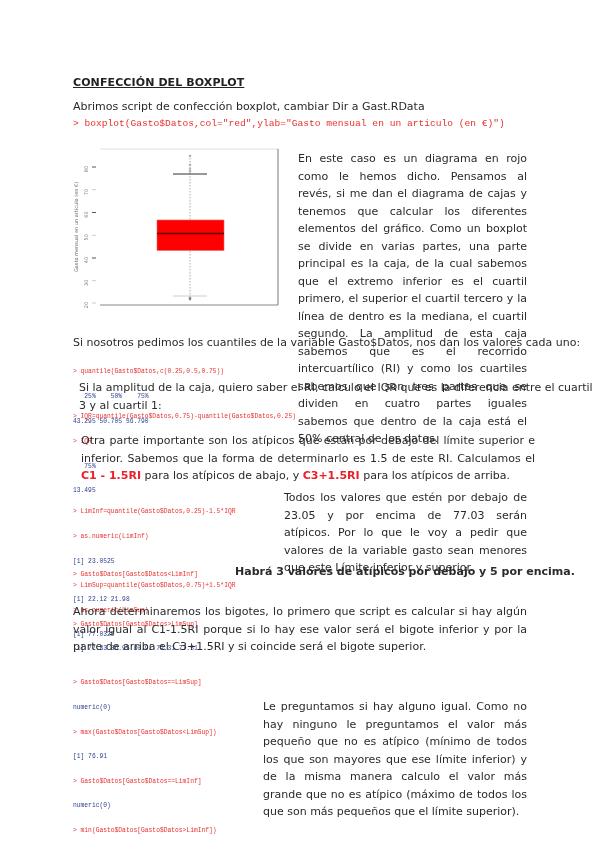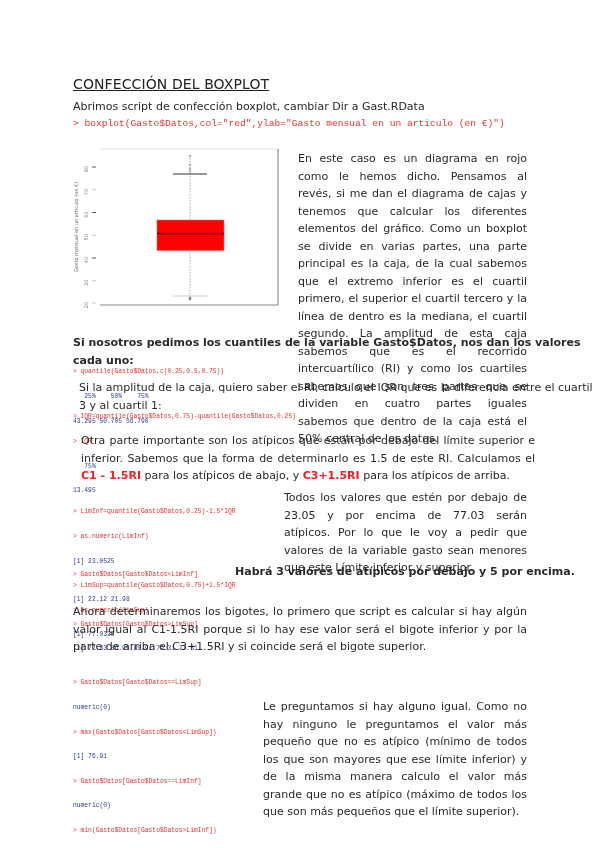--- a/index.html
+++ b/index.html
@@ -1,21 +1,21 @@
 <!DOCTYPE html>
 <html><head>
   <meta charset="utf-8">
   <style>
     html, body { margin: 0; padding: 0; background: #ffffff; }
     body { width: 600px; height: 848px; position: relative; overflow: hidden;
            font-family: "DejaVu Sans", sans-serif; color: #222; }
     .abs { position: absolute; }
     .p { font-size: 11px; line-height: 17.5px; color: #2a2a2a; }
     .just { text-align: justify; text-align-last: left; }
-    .title { font-size: 14px; font-weight: normal; text-decoration: underline; color: #222; letter-spacing: 0.1px; }
+    .title { font-size: 11px; font-weight: bold; text-decoration: underline; color: #222; letter-spacing: 0.1px; }
     .code-big { font-family: "Liberation Mono", monospace; font-size: 9.6px; color: #e8312f; white-space: pre; }
     .code { font-family: "Liberation Mono", monospace; font-size: 6.3px; line-height: 8.2px; white-space: pre; }
     .code .cmd { color: #e8312f; display: block; }
     .code .out { color: #2c3e8f; display: block; }
     .red-b { color: #e8212a; font-weight: bold; }
     .plot { position: absolute; left: 60px; top: 145px; width: 225px; height: 170px; }
   </style>
 </head>
 <body>
 
@@ -68,21 +68,21 @@
     <circle cx="130" cy="20" r="0.9" fill="none" stroke="#888" stroke-width="0.6"></circle>
     <circle cx="130" cy="24" r="0.9" fill="none" stroke="#888" stroke-width="0.6"></circle>
     <circle cx="130" cy="26.5" r="0.9" fill="none" stroke="#888" stroke-width="0.6"></circle>
     <circle cx="130" cy="153" r="0.9" fill="none" stroke="#555" stroke-width="0.6"></circle>
     <circle cx="130" cy="154" r="0.9" fill="none" stroke="#555" stroke-width="0.6"></circle>
   </svg>
 </div>
 
 <div class="abs p just" style="left:298px; top:150px; width:229px;">En este caso es un diagrama en rojo como le hemos dicho. Pensamos al revés, si me dan el diagrama de cajas y tenemos que calcular los diferentes elementos del gráfico. Como un boxplot se divide en varias partes, una parte principal es la caja, de la cual sabemos que el extremo inferior es el cuartil primero, el superior el cuartil tercero y la línea de dentro es la mediana, el cuartil segundo. La amplitud de esta caja sabemos que es el recorrido intercuartílico (RI) y como los cuartiles sabemos que son tres partes que se dividen en cuatro partes iguales sabemos que dentro de la caja está el 50% central de los datos.</div>
 
-<div class="abs p" style="left:73px; top:334px;font-weight:bold;">Si nosotros pedimos los cuantiles de la variable Gasto$Datos, nos dan los valores cada uno:</div>
+<div class="abs p" style="left:73px; top:334px;">Si nosotros pedimos los cuantiles de la variable Gasto$Datos, nos dan los valores cada uno:</div>
 
 <div class="abs code" style="left:73px; top:352px;">
   <span class="cmd">&gt; quantile(Gasto$Datos,c(0.25,0.5,0.75))</span>
   <span class="out">   25%    50%    75% </span>
   <span class="out">43.295 50.705 56.790</span>
 </div>
 
 <div class="abs p" style="left:79px; top:379px;">Si la amplitud de la caja, quiero saber el RI, calculo el IQR que es la diferencia entre el cuartil 3 y al cuartil 1:</div>
 
 <div class="abs code" style="left:73px; top:397px;">

